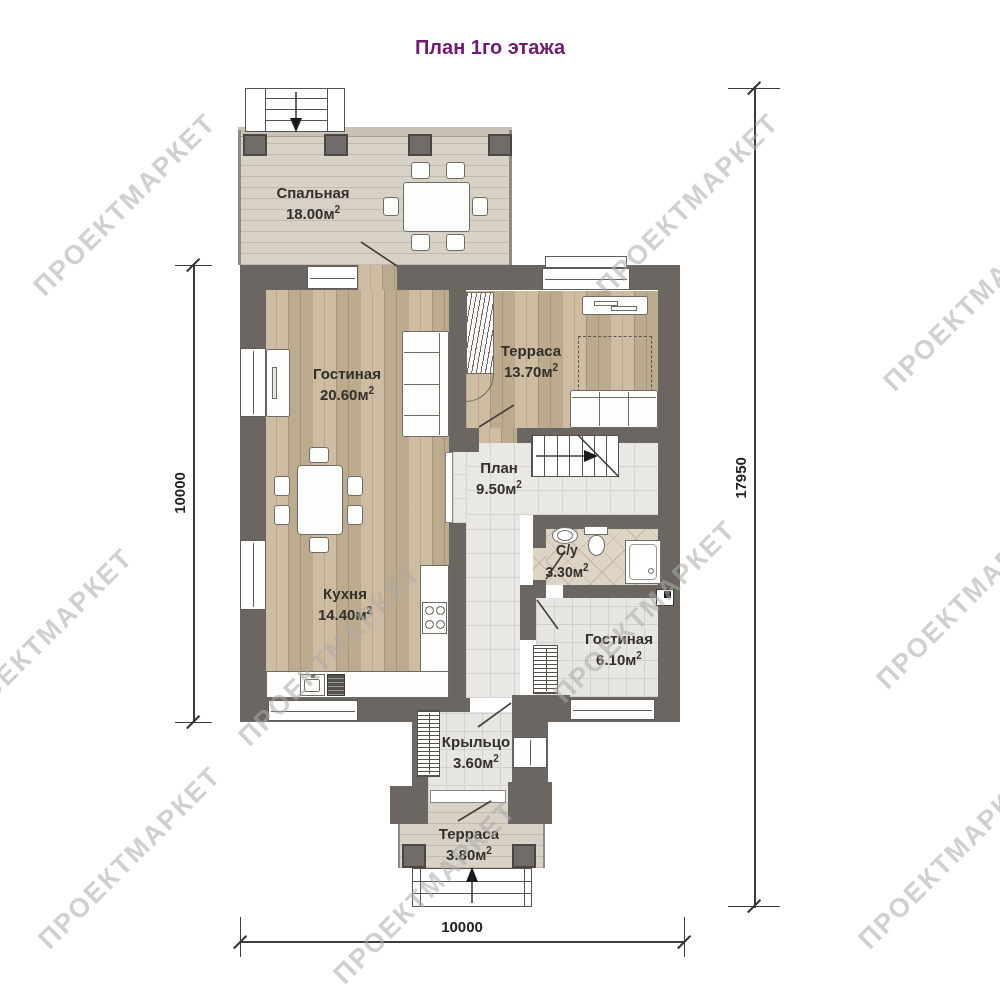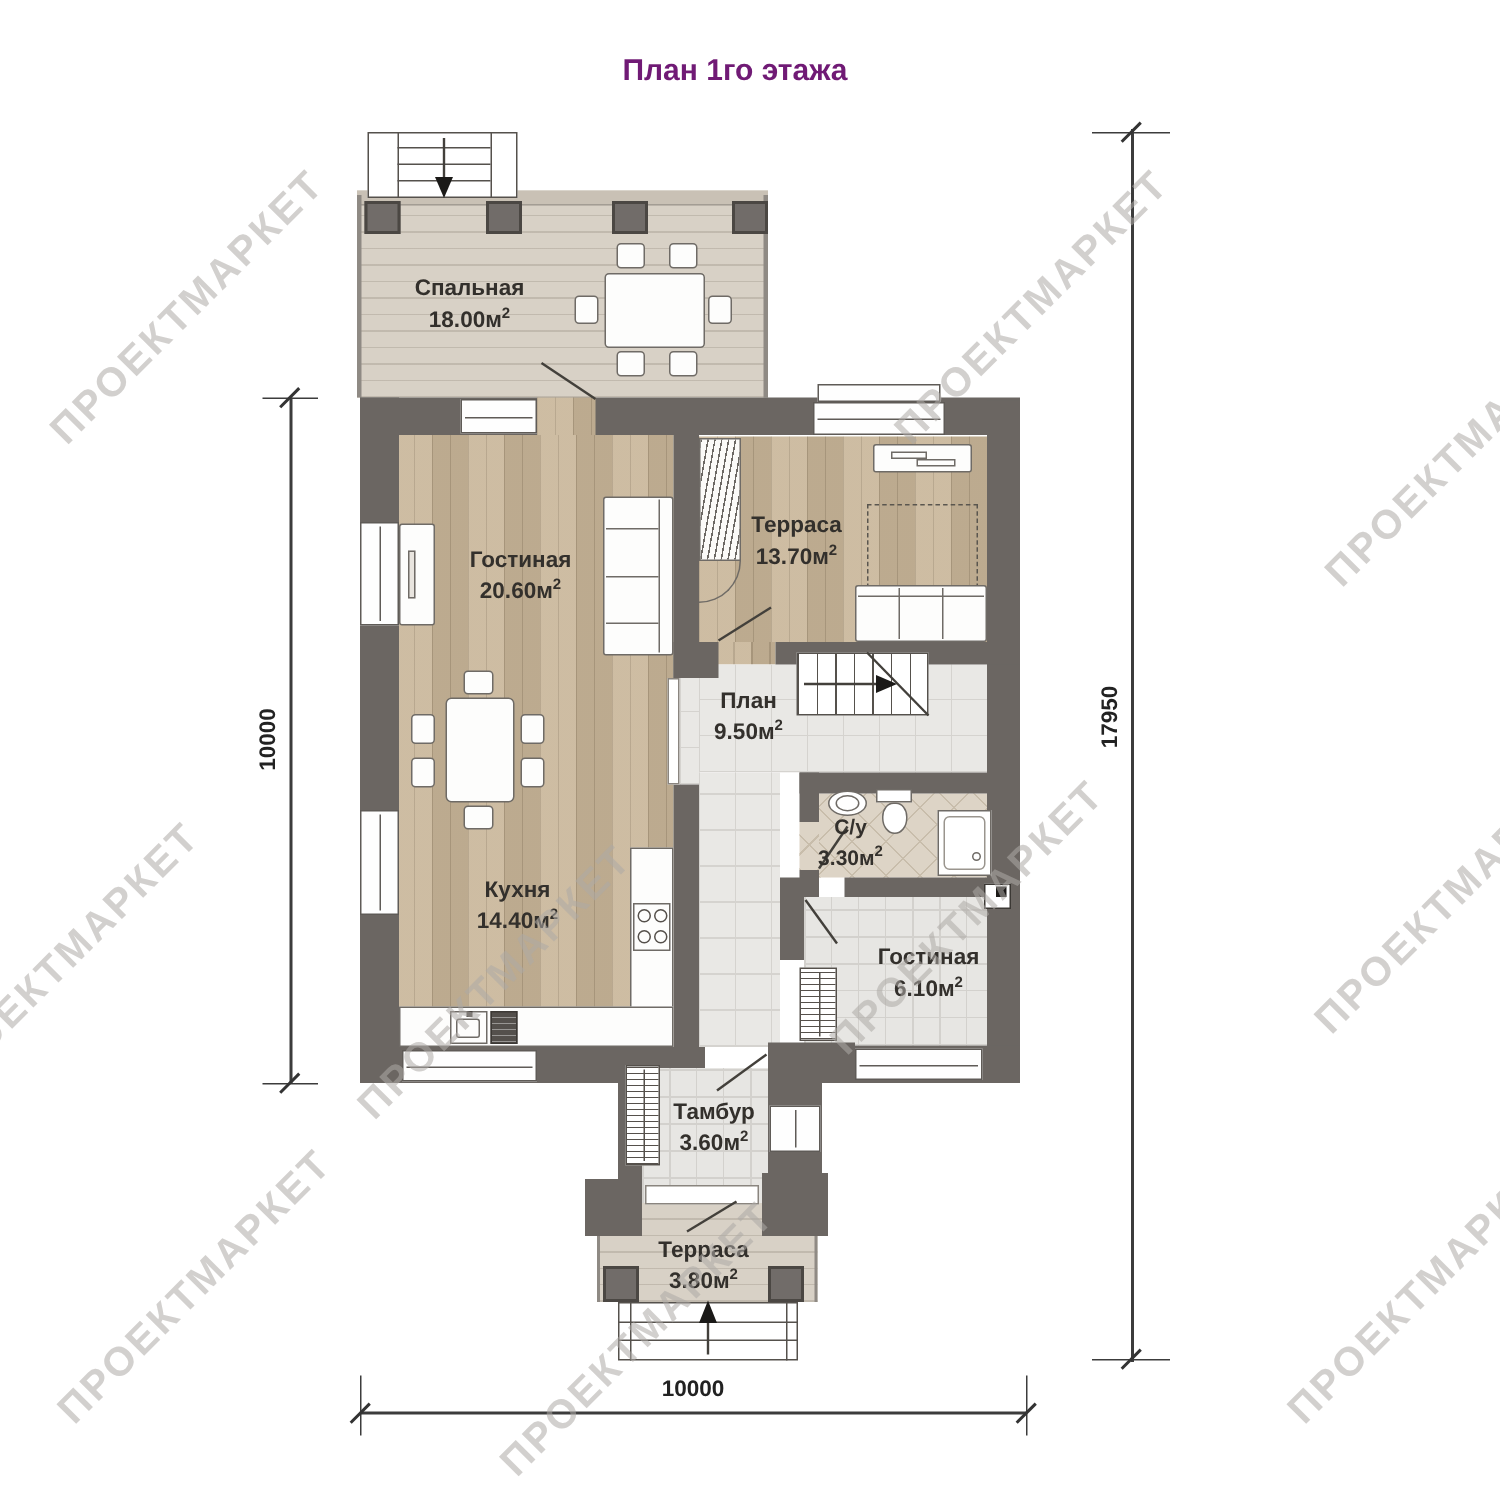--- a/index.html
+++ b/index.html
@@ -266,21 +266,21 @@
   </div>
   <div class="room-label" style="left:567px;top:562px;font-size:14px;">
     <div>С/у</div>
     <div><span>3.30м</span><sup>2</sup></div>
   </div>
   <div class="room-label" style="left:619px;top:649px;">
     <div>Гостиная</div>
     <div><span>6.10м</span><sup>2</sup></div>
   </div>
   <div class="room-label" style="left:476px;top:752px;">
-    <div>Тамбур</div>
+    <div>Крыльцо</div>
     <div><span>3.60м</span><sup>2</sup></div>
   </div>
   <div class="room-label" style="left:469px;top:844px;">
     <div>Терраса</div>
     <div><span>3.80м</span><sup>2</sup></div>
   </div>
 
   <div class="dim" style="left:193px;top:265px;width:1.5px;height:457px;"></div>
   <div class="dim" style="left:175px;top:264.5px;width:37px;height:1px;"></div>
   <div class="dim" style="left:175px;top:721.5px;width:37px;height:1px;"></div>

